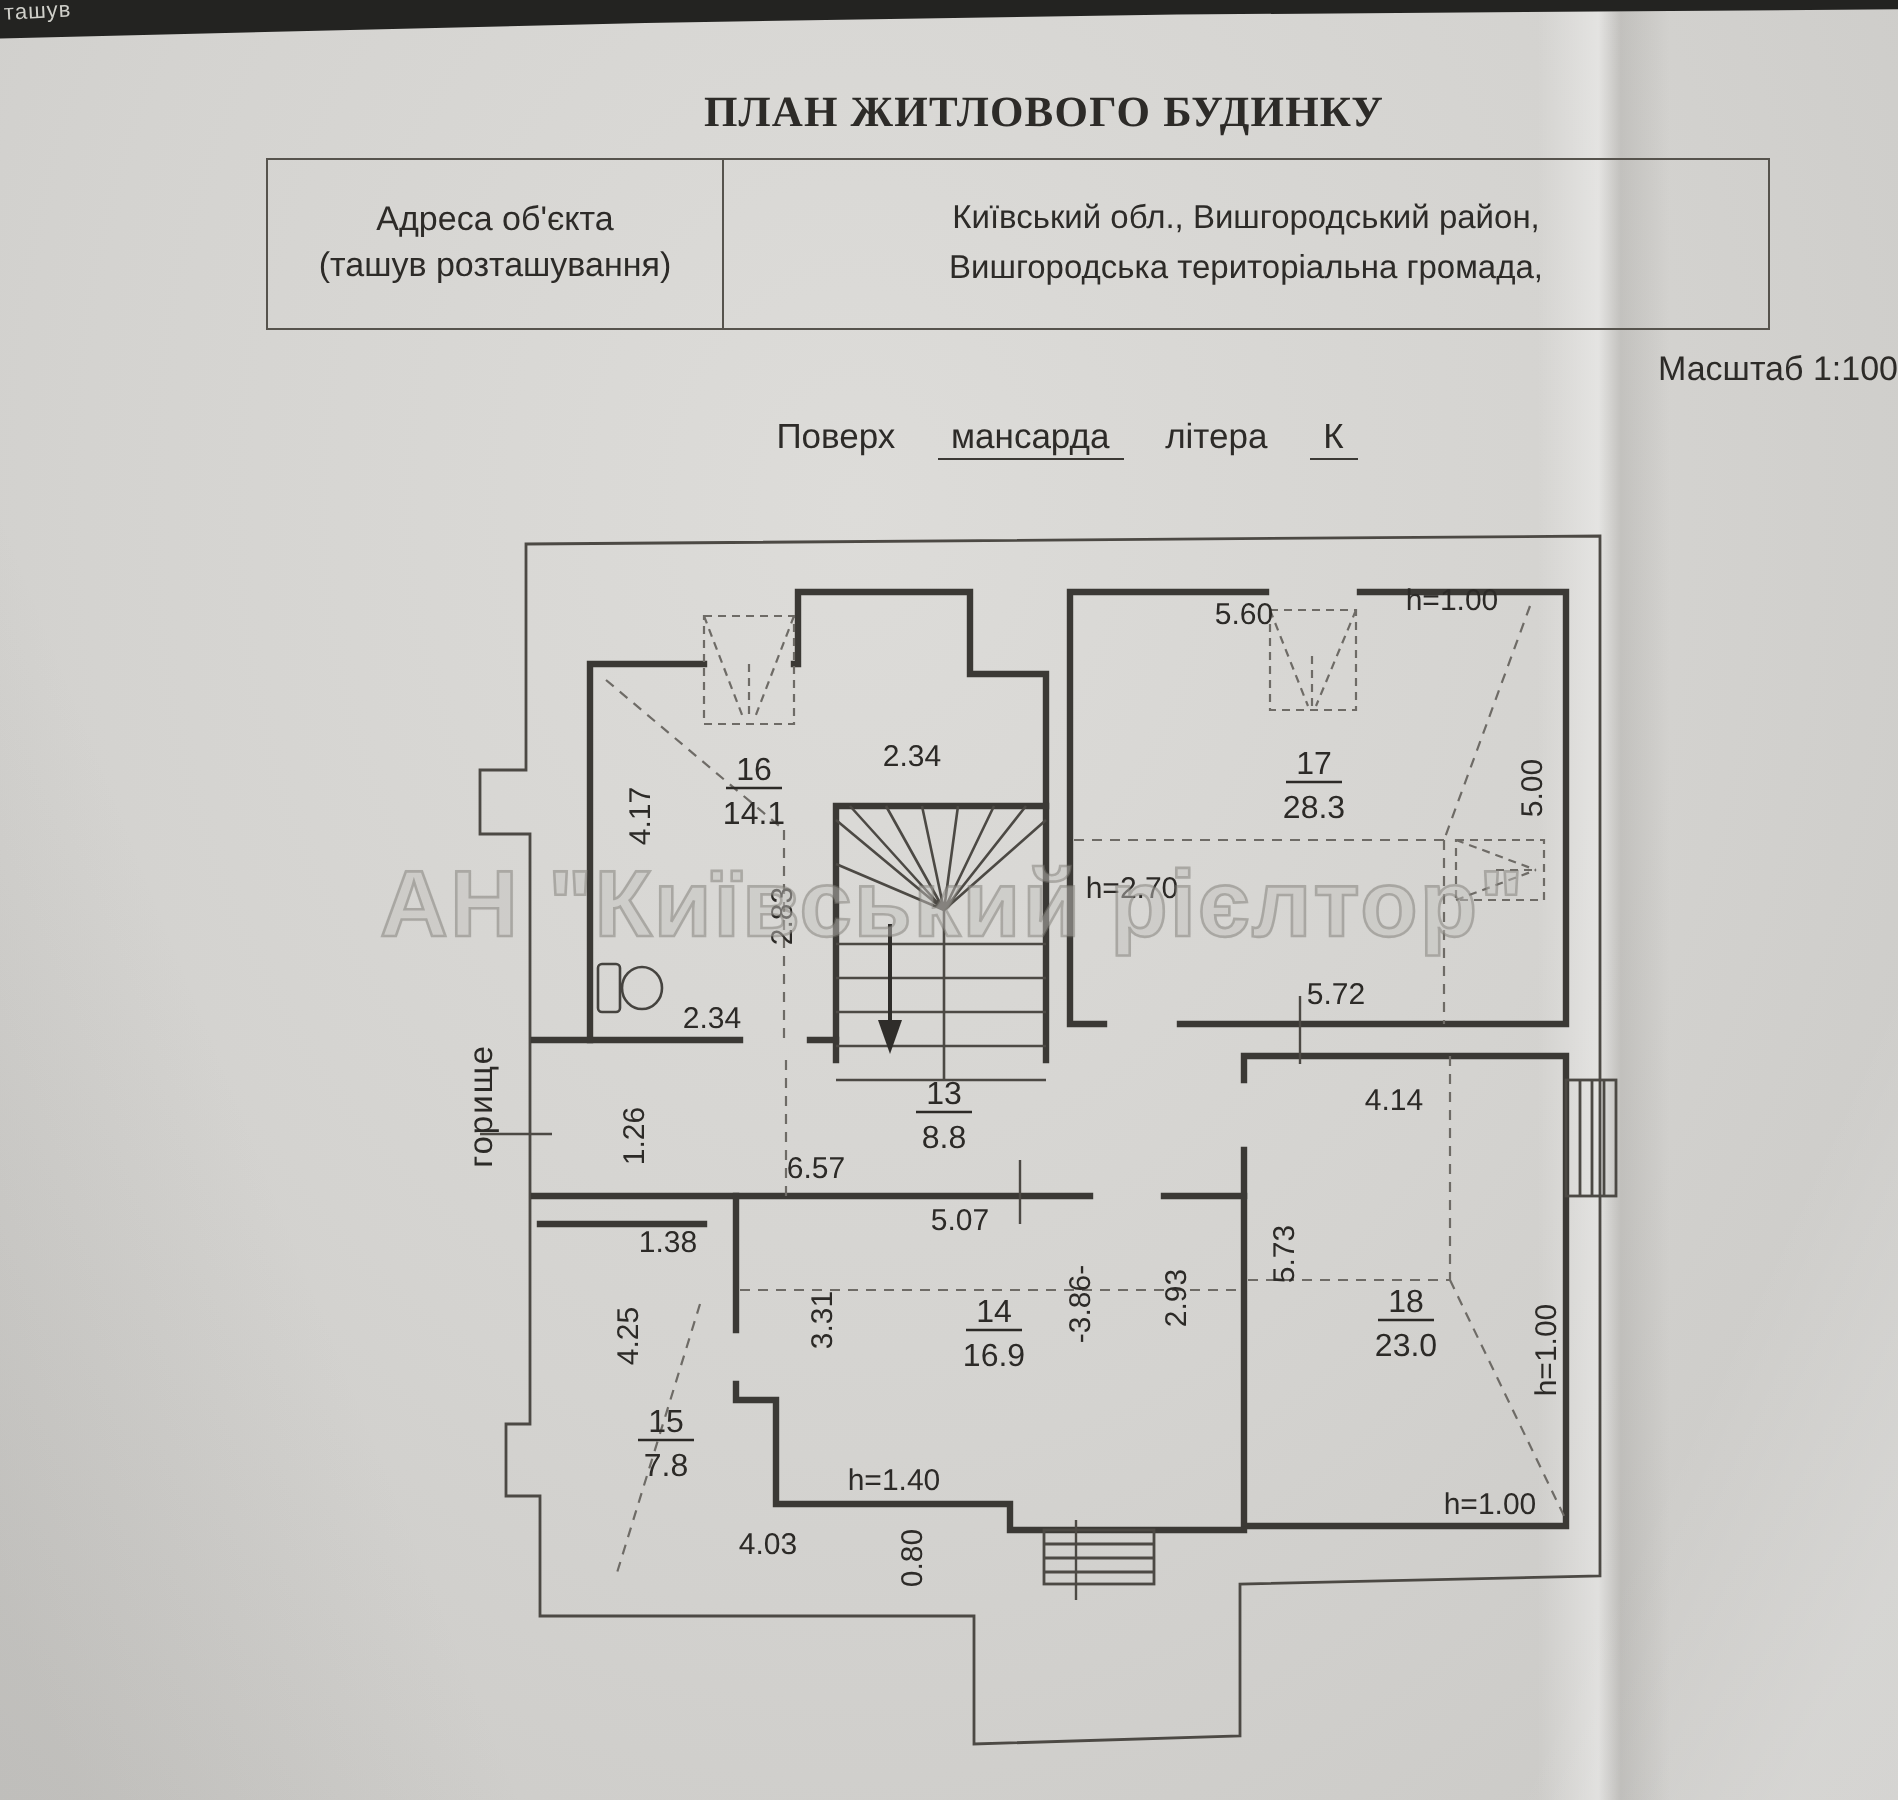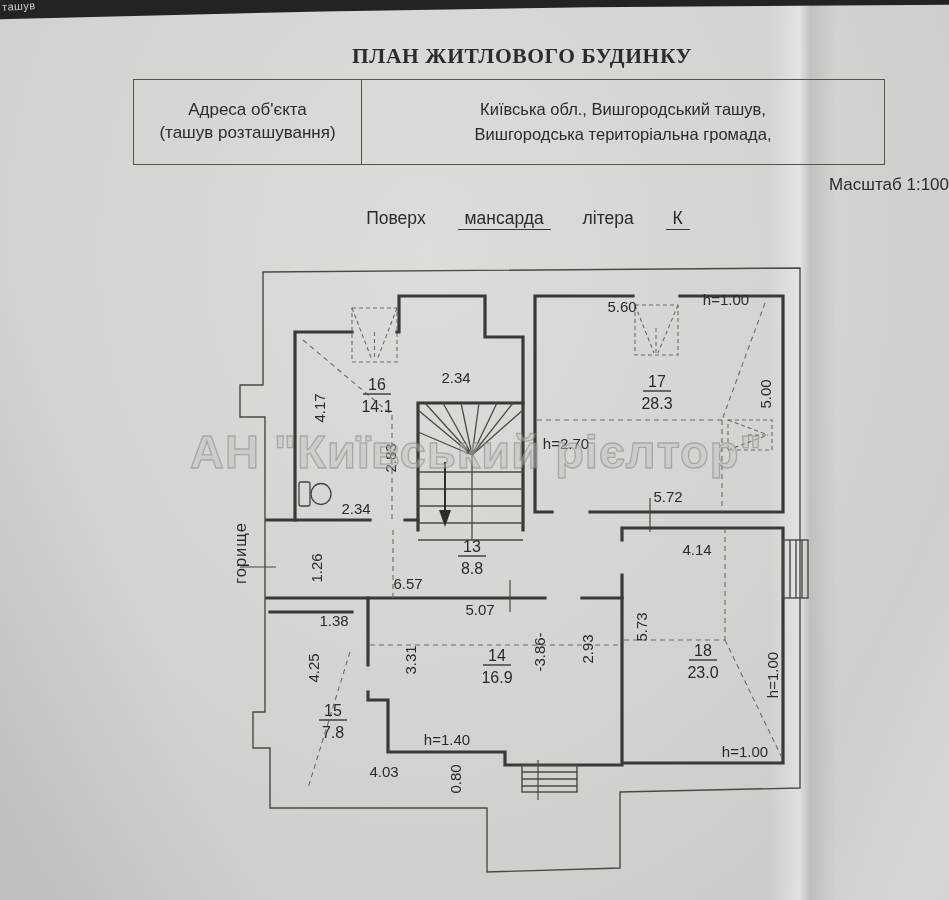--- a/index.html
+++ b/index.html
@@ -32,21 +32,21 @@
     width:227px;border-right:1.6px solid #56534d;display:flex;flex-direction:column;
     align-items:center;justify-content:center;font-size:17px;line-height:1.35;text-align:center;
   }
   .addr-cell-value{
     flex:1;display:flex;flex-direction:column;align-items:center;justify-content:center;
     font-size:16.5px;line-height:1.5;text-align:center;
   }
   .scale-line{position:absolute;top:175px;left:130px;right:0;text-align:right;font-size:17px;}
   .floor-line{position:absolute;top:208px;left:120px;right:0;text-align:center;font-size:17.5px;}
   .floor-line .lbl{margin:16px 7px;}
-  .uline{border-bottom:1.6px solid #3b3935;padding:0 7px 1px 7px;margin:0 20px;}
+  .uline{border-bottom:1.6px solid #3b3935;padding:0 7px 1px 7px;margin:0 9px;}
   .watermark{
     position:absolute;top:424px;left:190px;white-space:nowrap;
     font-size:47px;font-weight:700;letter-spacing:1px;
     color:rgba(246,245,241,.30);
     -webkit-text-stroke:1.3px rgba(122,119,113,.46);
     text-shadow:0 0 1px rgba(110,108,104,.25);
   }
   svg text{font-family:"Liberation Sans",sans-serif;fill:#2c2a27;}
   .dim{font-size:15px;}
   .rnum,.rarea{font-size:16px;}
@@ -61,21 +61,21 @@
   <div class="page-edge-text">ташув</div>
 
   <div class="title">ПЛАН ЖИТЛОВОГО БУДИНКУ</div>
 
   <div class="addr-table">
     <div class="addr-cell-label">
       <span>Адреса об'єкта</span>
       <span>(ташув розташування)</span>
     </div>
     <div class="addr-cell-value">
-      <span>Київська обл., Вишгородський ташув,</span>
+      <span>Київський обл., Вишгородський район,</span>
       <span>Вишгородська територіальна громада,</span>
     </div>
   </div>
 
   <div class="scale-line">Масштаб 1:100</div>
 
   <div class="floor-line">
     <span class="lbl">Поверх</span>
     <span class="uline">мансарда</span>
     <span class="lbl">літера</span>

